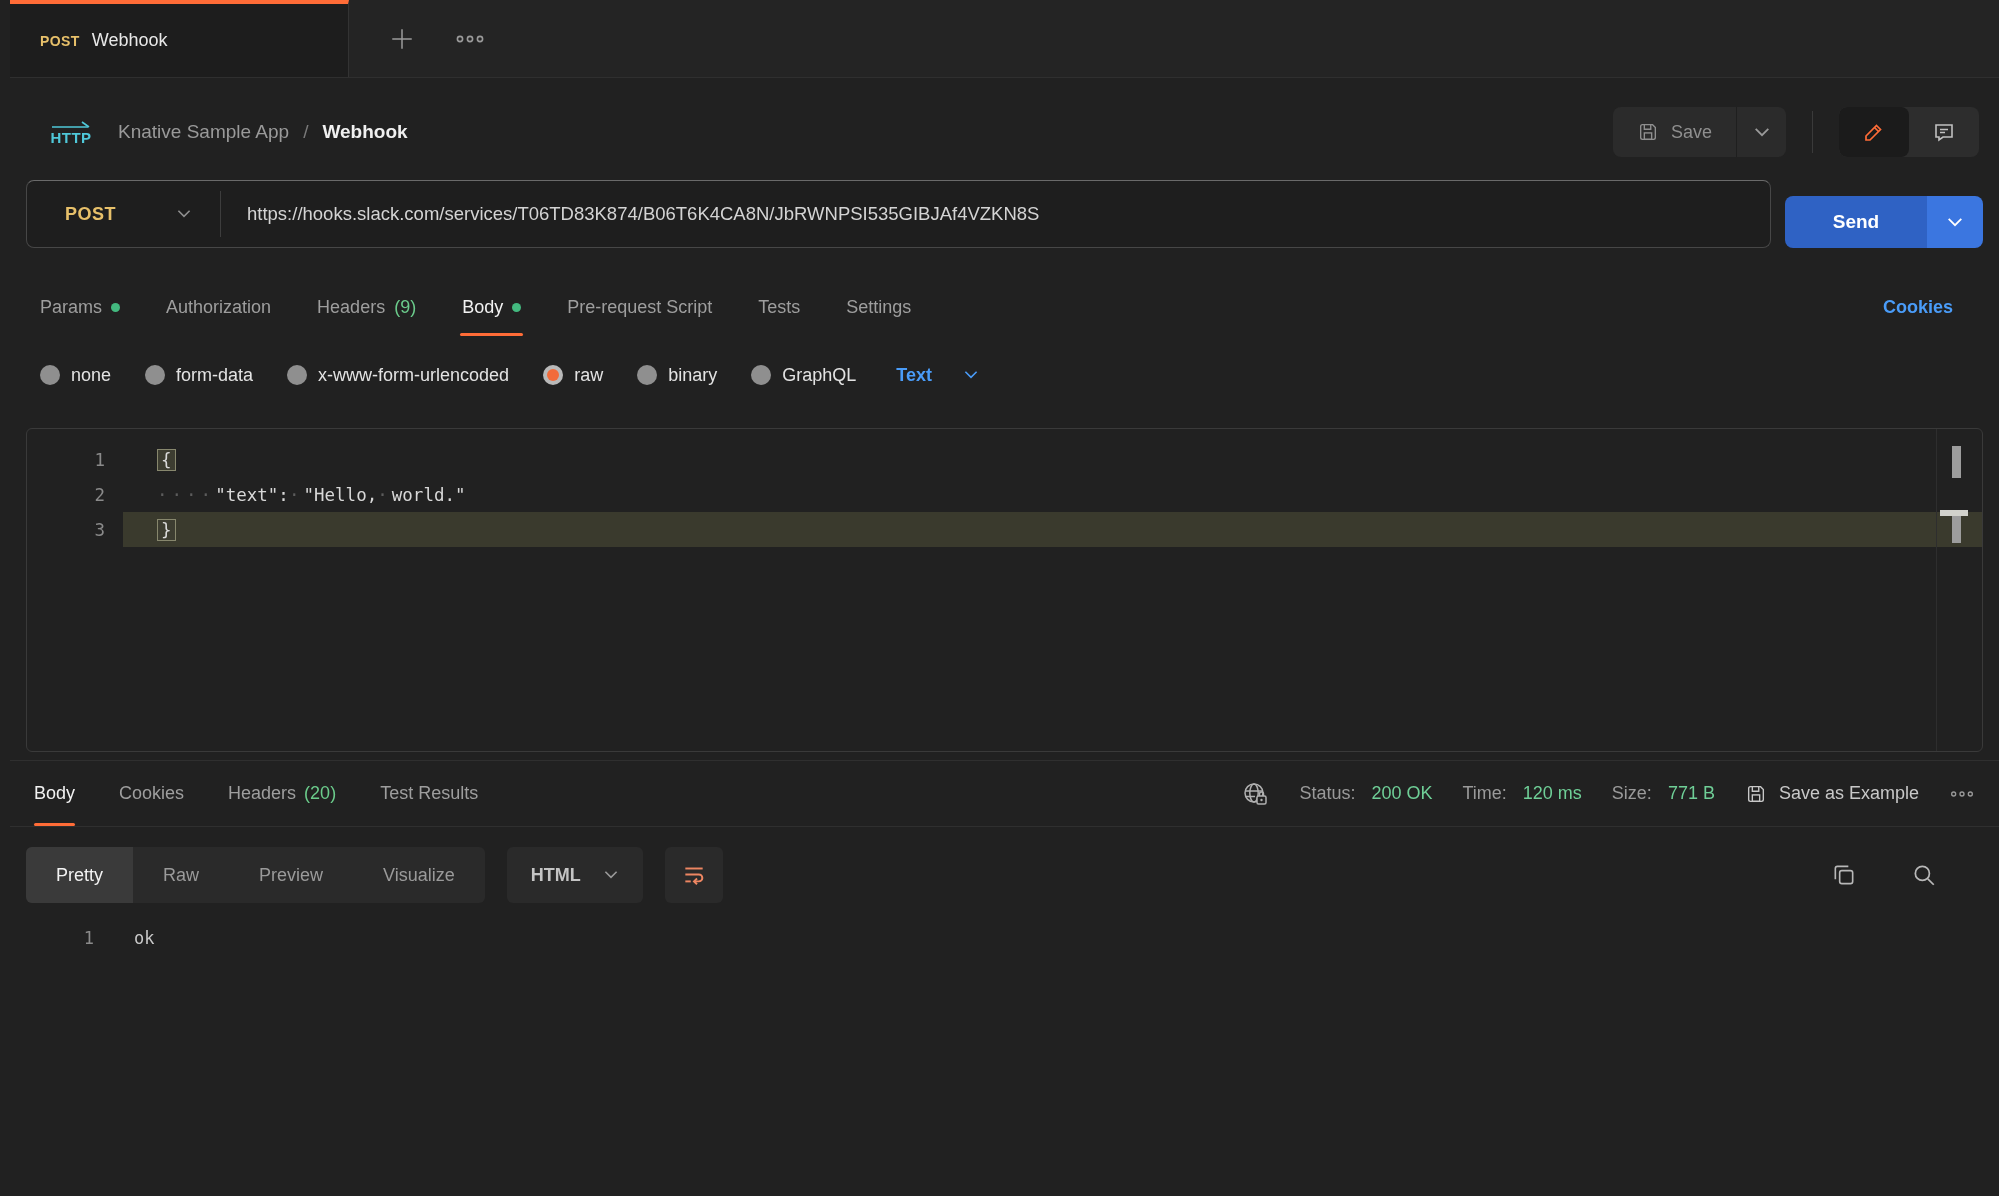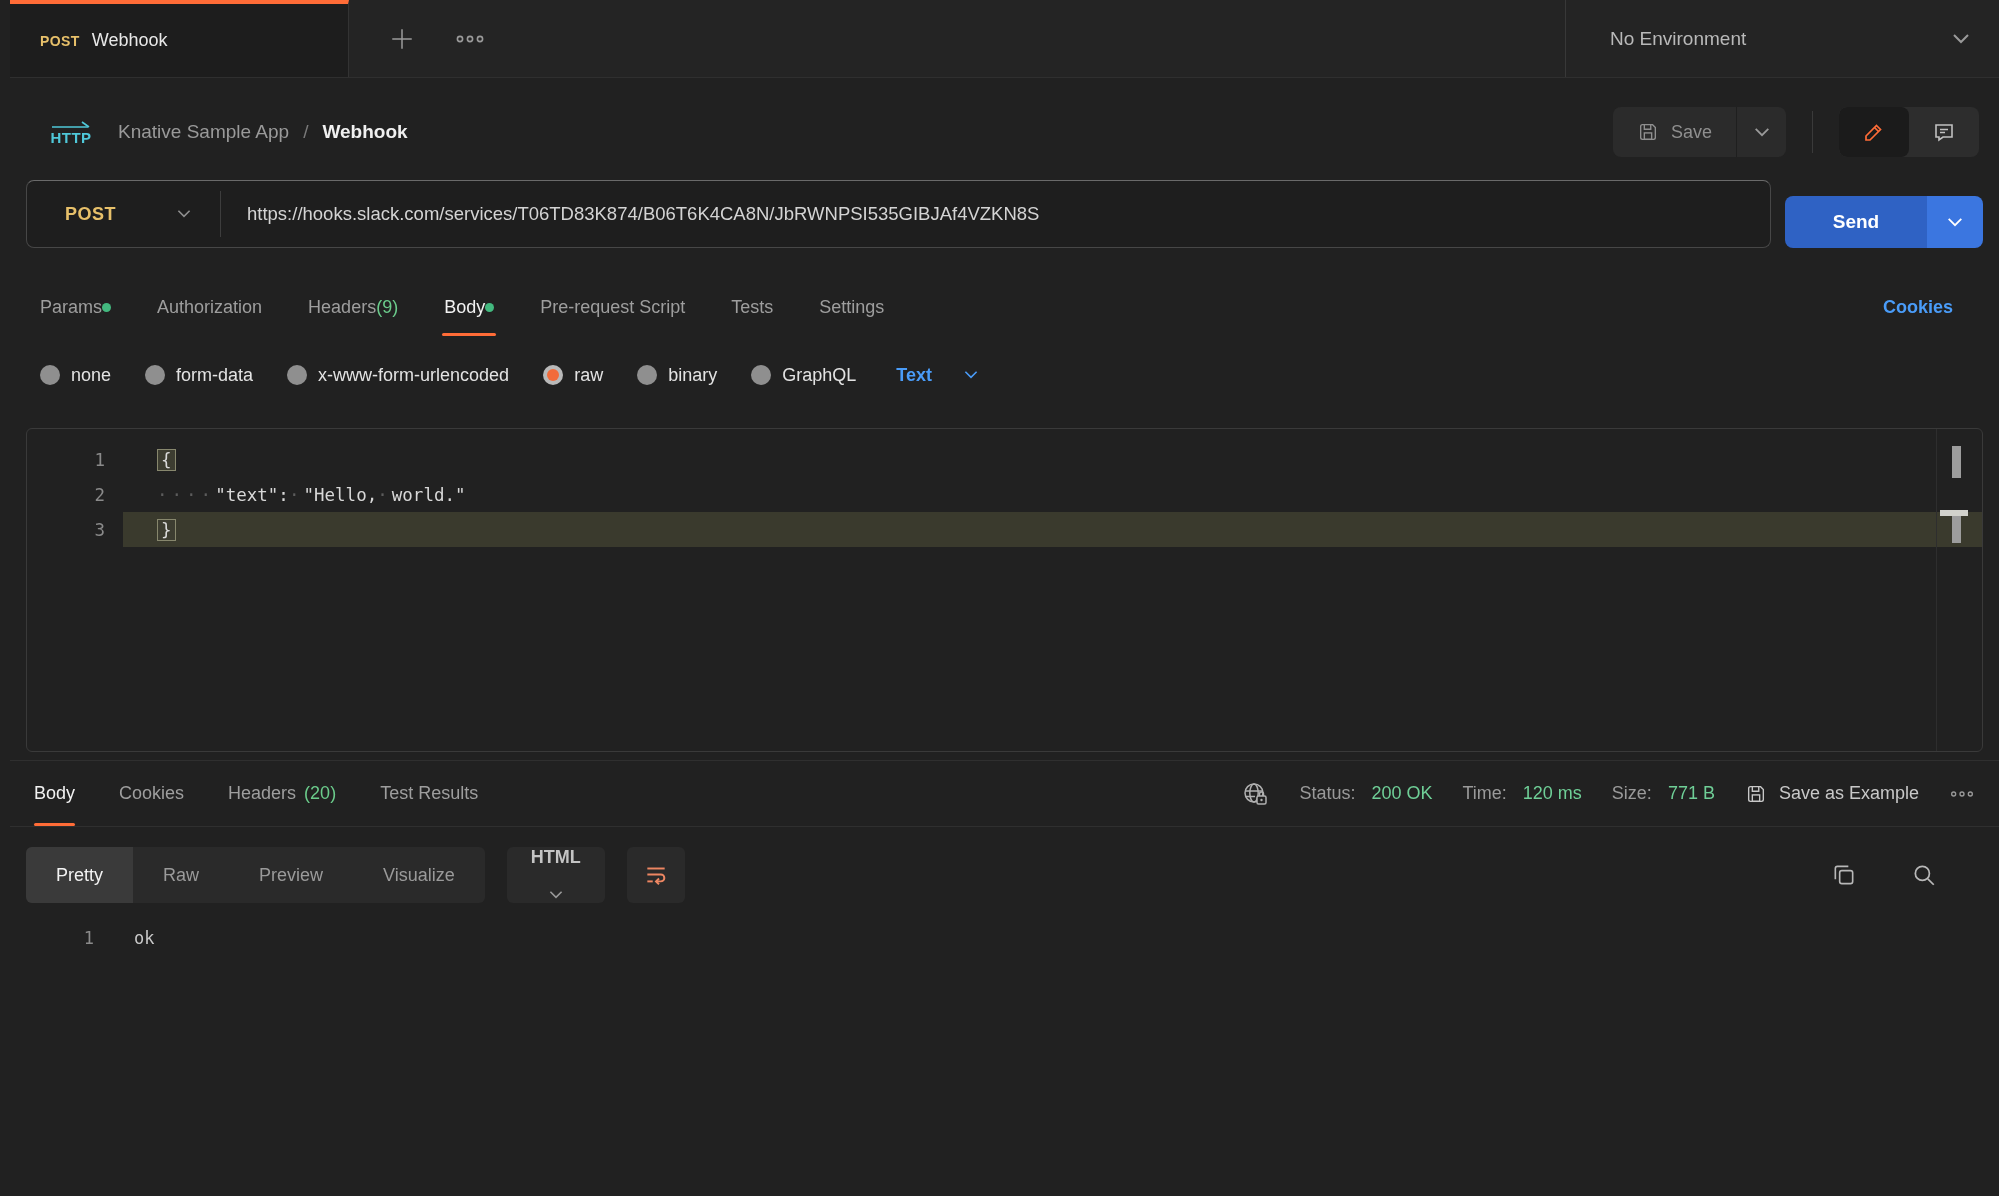--- a/index.html
+++ b/index.html
@@ -46,21 +46,21 @@
   .method-select { display:flex; align-items:center; gap:60px; padding:0 28px 0 38px; cursor:pointer; }
   .method-label { color:#e7c06a; font-weight:bold; font-size:18px; letter-spacing:.5px; }
   .url-divider { width:1px; align-self:stretch; margin:10px 0; background:#3d3d3d; }
   .url-text { flex:1; color:#d4d4d4; font-size:18.5px; padding:0 20px 0 26px; white-space:nowrap; overflow:hidden; background:transparent; border:none; outline:none; font-family:"Liberation Sans", sans-serif; }
   .send-split { display:flex; border-radius:8px; overflow:hidden; width:198px; cursor:pointer;margin-top:16px; }
   .send-main { flex:1; background:#2f62c4; color:#fff; border:none; font-weight:bold; font-size:19px; cursor:pointer; }
   .send-caret { width:56px; background:#3b76e0; border:none; color:#fff; display:flex; align-items:center; justify-content:center; cursor:pointer; }
 
   
   .rtabs { margin-top:30px; height:58px; display:flex; align-items:center; padding:0 46px 0 30px; }
-  .rtab { position:relative; height:100%; display:flex; align-items:center; margin-right:46px; color:#9e9e9e; font-size:18px; cursor:pointer; }
+  .rtab { position:relative; height:100%; display:flex; align-items:center; gap:9px; margin-right:46px; color:#9e9e9e; font-size:18px; cursor:pointer; }
   .rtab .count { color:#6bcb8b; }
   .rtab.active { color:#f2f2f2; }
   .rtab.active::after { content:""; position:absolute; left:-2px; right:-2px; bottom:0; height:3px; background:#ff6c37; border-radius:2px; }
   .dot { width:9px; height:9px; border-radius:50%; background:#43b97f; }
   .cookies-link { margin-left:auto; color:#4a9cf8; font-size:18px; font-weight:bold; cursor:pointer; }
 
   
   .radios { margin-top:18px; height:42px; display:flex; align-items:center; padding:0 30px; gap:34px; }
   .radio { display:flex; align-items:center; gap:11px; cursor:pointer; color:#e3e3e3; font-size:18px; }
   .radio-circle { width:20px; height:20px; border-radius:50%; background:#8f8f8f; position:relative; }
@@ -92,21 +92,21 @@
   .meta-pair { display:flex; align-items:center; gap:16px; font-size:18px; }
   .meta-label { color:#9a9a9a; }
   .meta-value { color:#6fcf97; }
   .save-example { display:flex; align-items:center; gap:12px; color:#c8c8c8; font-size:18px; cursor:pointer; background:none; border:none; }
 
   
   .resp-toolbar { margin-top:20px; height:56px; display:flex; align-items:stretch; padding:0 16px; gap:22px; }
   .view-group { display:flex; background:#2a2a2a; border-radius:6px; overflow:hidden; }
   .view-seg { border:none; background:transparent; color:#9a9a9a; font-size:18px; padding:0 30px; cursor:pointer; }
   .view-seg.active { background:#3a3a3a; color:#f2f2f2; }
-  .format-select { display:flex; align-items:center; gap:22px; background:#2a2a2a; border-radius:6px; padding:0 24px; color:#c4c4c4; font-size:18px; font-weight:bold; cursor:pointer;flex-direction:column; }
+  .format-select { display:flex; align-items:center; gap:22px; background:#2a2a2a; border-radius:6px; padding:0 24px; color:#c4c4c4; font-size:18px; font-weight:bold; cursor:pointer; }
   .wrap-btn { width:58px; background:#2a2a2a; border:none; border-radius:6px; display:flex; align-items:center; justify-content:center; cursor:pointer; }
   .resp-toolbar .right-icons { margin-left:auto; display:flex; align-items:center; gap:54px; padding-right:46px; }
 
   
   .resp-body-line { margin-top:18px; display:flex; align-items:center; font-family:"DejaVu Sans Mono", monospace; font-size:17px; height:34px; }
   .resp-gutter { width:84px; text-align:right; color:#8a8a8a; flex:none; }
   .resp-code { color:#c9c9c9; padding-left:40px; }
 
   svg { display:block; }
 </style>
@@ -126,26 +126,20 @@
             <path d="M12 3v18M3 12h18"></path>
           </svg>
       </button>
       <button class="icon-btn">
         <svg width="30" height="12" viewBox="0 0 30 12" fill="none" stroke="#9a9a9a" stroke-width="1.6">
             <circle cx="5" cy="6" r="2.6"></circle>
             <circle cx="15" cy="6" r="2.6"></circle>
             <circle cx="25" cy="6" r="2.6"></circle>
           </svg>
       </button>
-    </div>
-    <div class="env-box">
-      <span class="env-label">No Environment</span>
-      <svg width="20" height="12" viewBox="0 0 20 12" fill="none" stroke="#9a9a9a" stroke-width="2">
-          <path d="M3 2l7 7 7-7"></path>
-        </svg>
     </div>
   </div>
 
   <div class="header-row">
     <span class="proto-badge">
       <svg width="42" height="12" viewBox="0 0 42 12" fill="none" stroke="#4fc8d9" stroke-width="1.6">
           <path d="M2 8 H38"></path>
           <path d="M32 3l7 5"></path>
         </svg>
       <span class="proto-text">HTTP</span>

